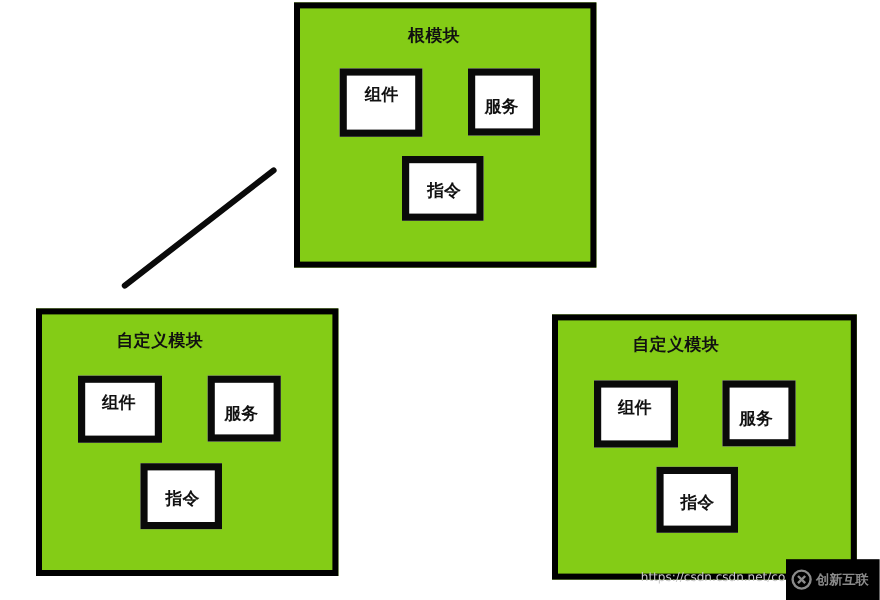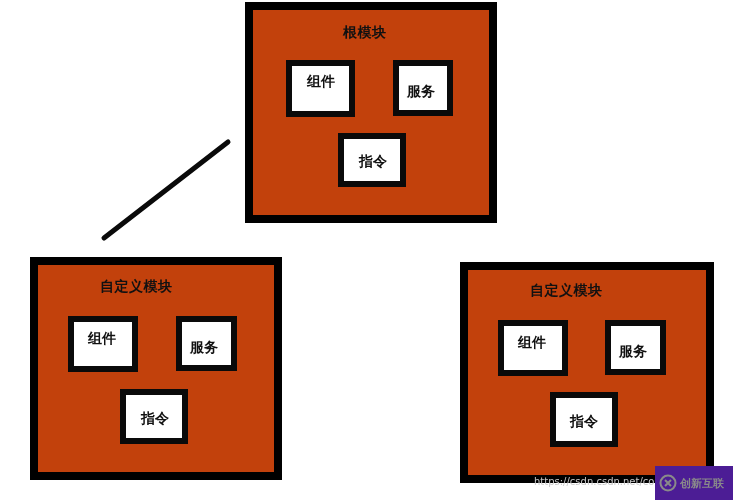--- a/index.html
+++ b/index.html
@@ -1,24 +1,24 @@
 <!DOCTYPE html>
 <html><head>
   <meta charset="utf-8">
   <style>
     html, body { margin: 0; padding: 0; background: #ffffff; }
     body { width: 733px; height: 500px; position: relative; overflow: hidden;
            font-family: "DejaVu Sans", "Liberation Sans", sans-serif; color: #111; }
-    .module { position: absolute; box-sizing: border-box; border: 8px solid #000000; background: #c2410c; font-family: Liberation Serif, serif; }
+    .module { position: absolute; box-sizing: border-box; border: 5px solid #000000; background: #84cc16; font-family: Liberation Serif, serif; }
     .module-title { position: absolute; font-size: 14px; font-weight: bold; letter-spacing: 0.5px; white-space: nowrap; }
     .sub { position: absolute; box-sizing: border-box; border: 6px solid #0a0a0a; background: #fff; }
     .sub-label { position: absolute; font-size: 14px; font-weight: bold; white-space: nowrap; }
     svg.connector { position: absolute; left: 0; top: 0; }
     .watermark { position: absolute; left: 655px; top: 466px; width: 78px; height: 34px;
-                 background: #4c1d95; display: flex; align-items: center; gap: 3px; padding-left: 4px; box-sizing: border-box; }
+                 background: #000000; display: flex; align-items: center; gap: 3px; padding-left: 4px; box-sizing: border-box; }
     .wm-text { font-size: 11px; color: #8a8a8a; font-weight: bold; white-space: nowrap; }
     .wm-url { position: absolute; left: 534px; top: 476px; font-size: 10px; color: #c9c9c9; white-space: nowrap; }
   </style>
 </head>
 <body>
 
 <svg class="connector" width="733" height="500">
   <line x1="104" y1="238" x2="228" y2="142" stroke="#0a0a0a" stroke-width="5" stroke-linecap="round"></line>
 </svg>
 

